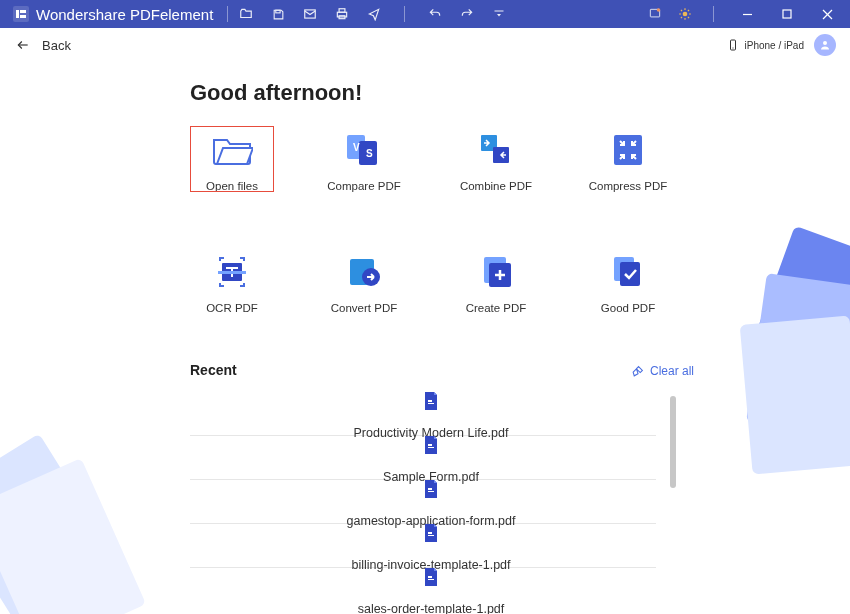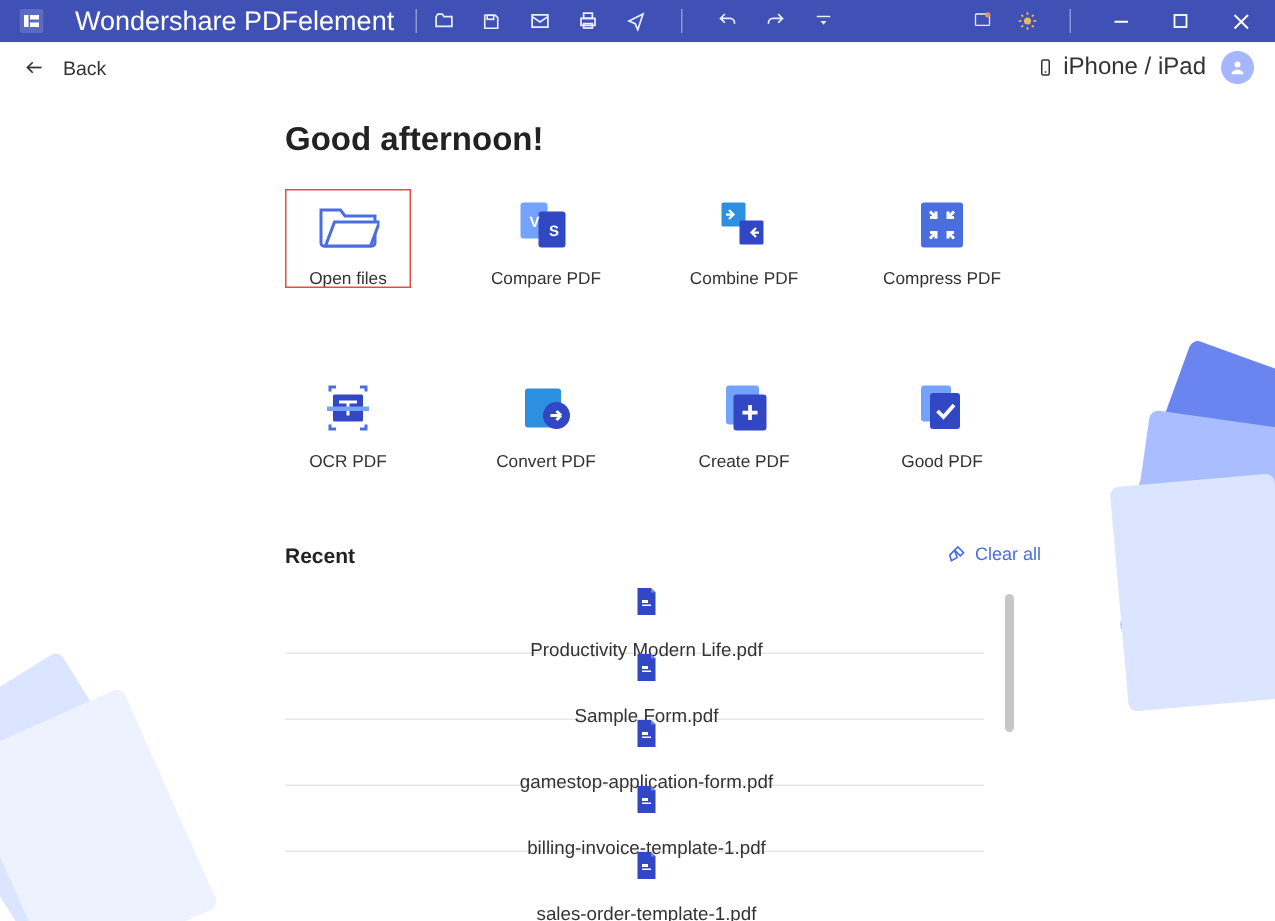--- a/index.html
+++ b/index.html
@@ -1,44 +1,44 @@
 <!DOCTYPE html>
 <html><head>
   <meta charset="utf-8">
   <style>
     * { margin: 0; padding: 0; box-sizing: border-box; }
     body { font-family: -apple-system, "Segoe UI", Arial, sans-serif; width: 850px; height: 614px; overflow: hidden; background: #fff; position: relative; }
 
     .titlebar { height: 28px; background: #3f51b5; display: flex; align-items: center; color: #fff; padding: 0 6px; }
     .titlebar-logo { width: 18px; height: 18px; margin: 0 6px; display: flex; align-items: center; justify-content: center; }
-    .titlebar-title { font-size: 18px; margin-right: 8px; margin-left: 14px; }
+    .titlebar-title { font-size: 15px; margin-right: 8px; }
     .titlebar-sep { width: 1px; height: 16px; background: rgba(255,255,255,.4); margin: 0 6px; }
     .titlebar-icons-left { display: flex; gap: 16px; padding: 0 4px; }
     .titlebar-iconbtn { width: 16px; height: 16px; display: flex; align-items: center; justify-content: center; cursor: pointer; opacity: .9; }
     .titlebar-spacer { flex: 1; }
     .titlebar-right { display: flex; align-items: center; gap: 14px; padding-right:4px; }
     .win-btn { width: 26px; height: 16px; display:flex;align-items:center;justify-content:center;cursor:pointer; }
     .win-close { width: 26px; height: 16px;display:flex;align-items:center;justify-content:center;cursor:pointer; }
 
     .toolbar { height: 34px; display: flex; align-items: center; padding: 0 14px; }
     .back-btn { display: flex; align-items: center; gap: 10px; cursor: pointer; color: #333; font-size: 13px; }
     .toolbar-spacer { flex: 1; }
-    .device-btn { display: flex; align-items: center; gap: 6px; font-size: 16px; color: #333; cursor: pointer; }
+    .device-btn { display: flex; align-items: center; gap: 6px; font-size: 10px; color: #333; cursor: pointer; }
     .avatar { width: 22px; height: 22px; border-radius: 50%; background: #a6b6ff; margin-left: 10px; display: flex; align-items: center; justify-content: center; cursor: pointer; }
 
     .content { padding: 18px 0 0 190px; width: 670px; }
     .heading { font-size: 22px; font-weight: 700; color: #222; margin-bottom: 20px; }
 
     .tiles { display: grid; grid-template-columns: repeat(4, 110px); column-gap: 22px; row-gap: 56px; margin-bottom: 48px; }
     .tile { width: 84px; height: 66px; display: flex; flex-direction: column; align-items: center; justify-content: flex-start; cursor:pointer; position:relative; }
     .tile.highlighted { outline: 1.5px solid #e74c3c; outline-offset: -1px; }
     .tile-icon { width: 44px; height: 36px; margin-bottom: 12px; margin-top:6px; display:flex;align-items:center;justify-content:center; }
     .tile-label { font-size: 11.5px; color: #333; text-align:center; white-space:nowrap; }
 
-    .recent-hdr { display: flex; align-items: flex-start; width: 504px; margin-bottom:14px; }
+    .recent-hdr { display: flex; align-items: flex-end; width: 504px; margin-bottom:14px; }
     .recent-title { font-size: 14px; font-weight: 700; color: #222; }
     .recent-spacer { flex: 1; }
     .clear-btn { display:flex; align-items:center; gap:6px; font-size:12px; color:#4a6ee0; cursor:pointer; }
 
     .recent-list { width: 466px; position:relative; }
     .recent-row { height: 44px; display:flex; align-items:center; gap:16px; border-bottom:1px solid #e6e6e6; padding-left:16px; cursor:pointer;flex-direction:column; }
     .recent-row:first-child { border-top:none; }
     .doc-icon { width:16px; height:18px; flex-shrink:0; }
     .doc-name { font-size:12.5px; color:#333; }
     .scrollbar { position:absolute; right:-20px; top:4px; width:6px; height:92px; background:#c7c7c7; border-radius:3px; }

